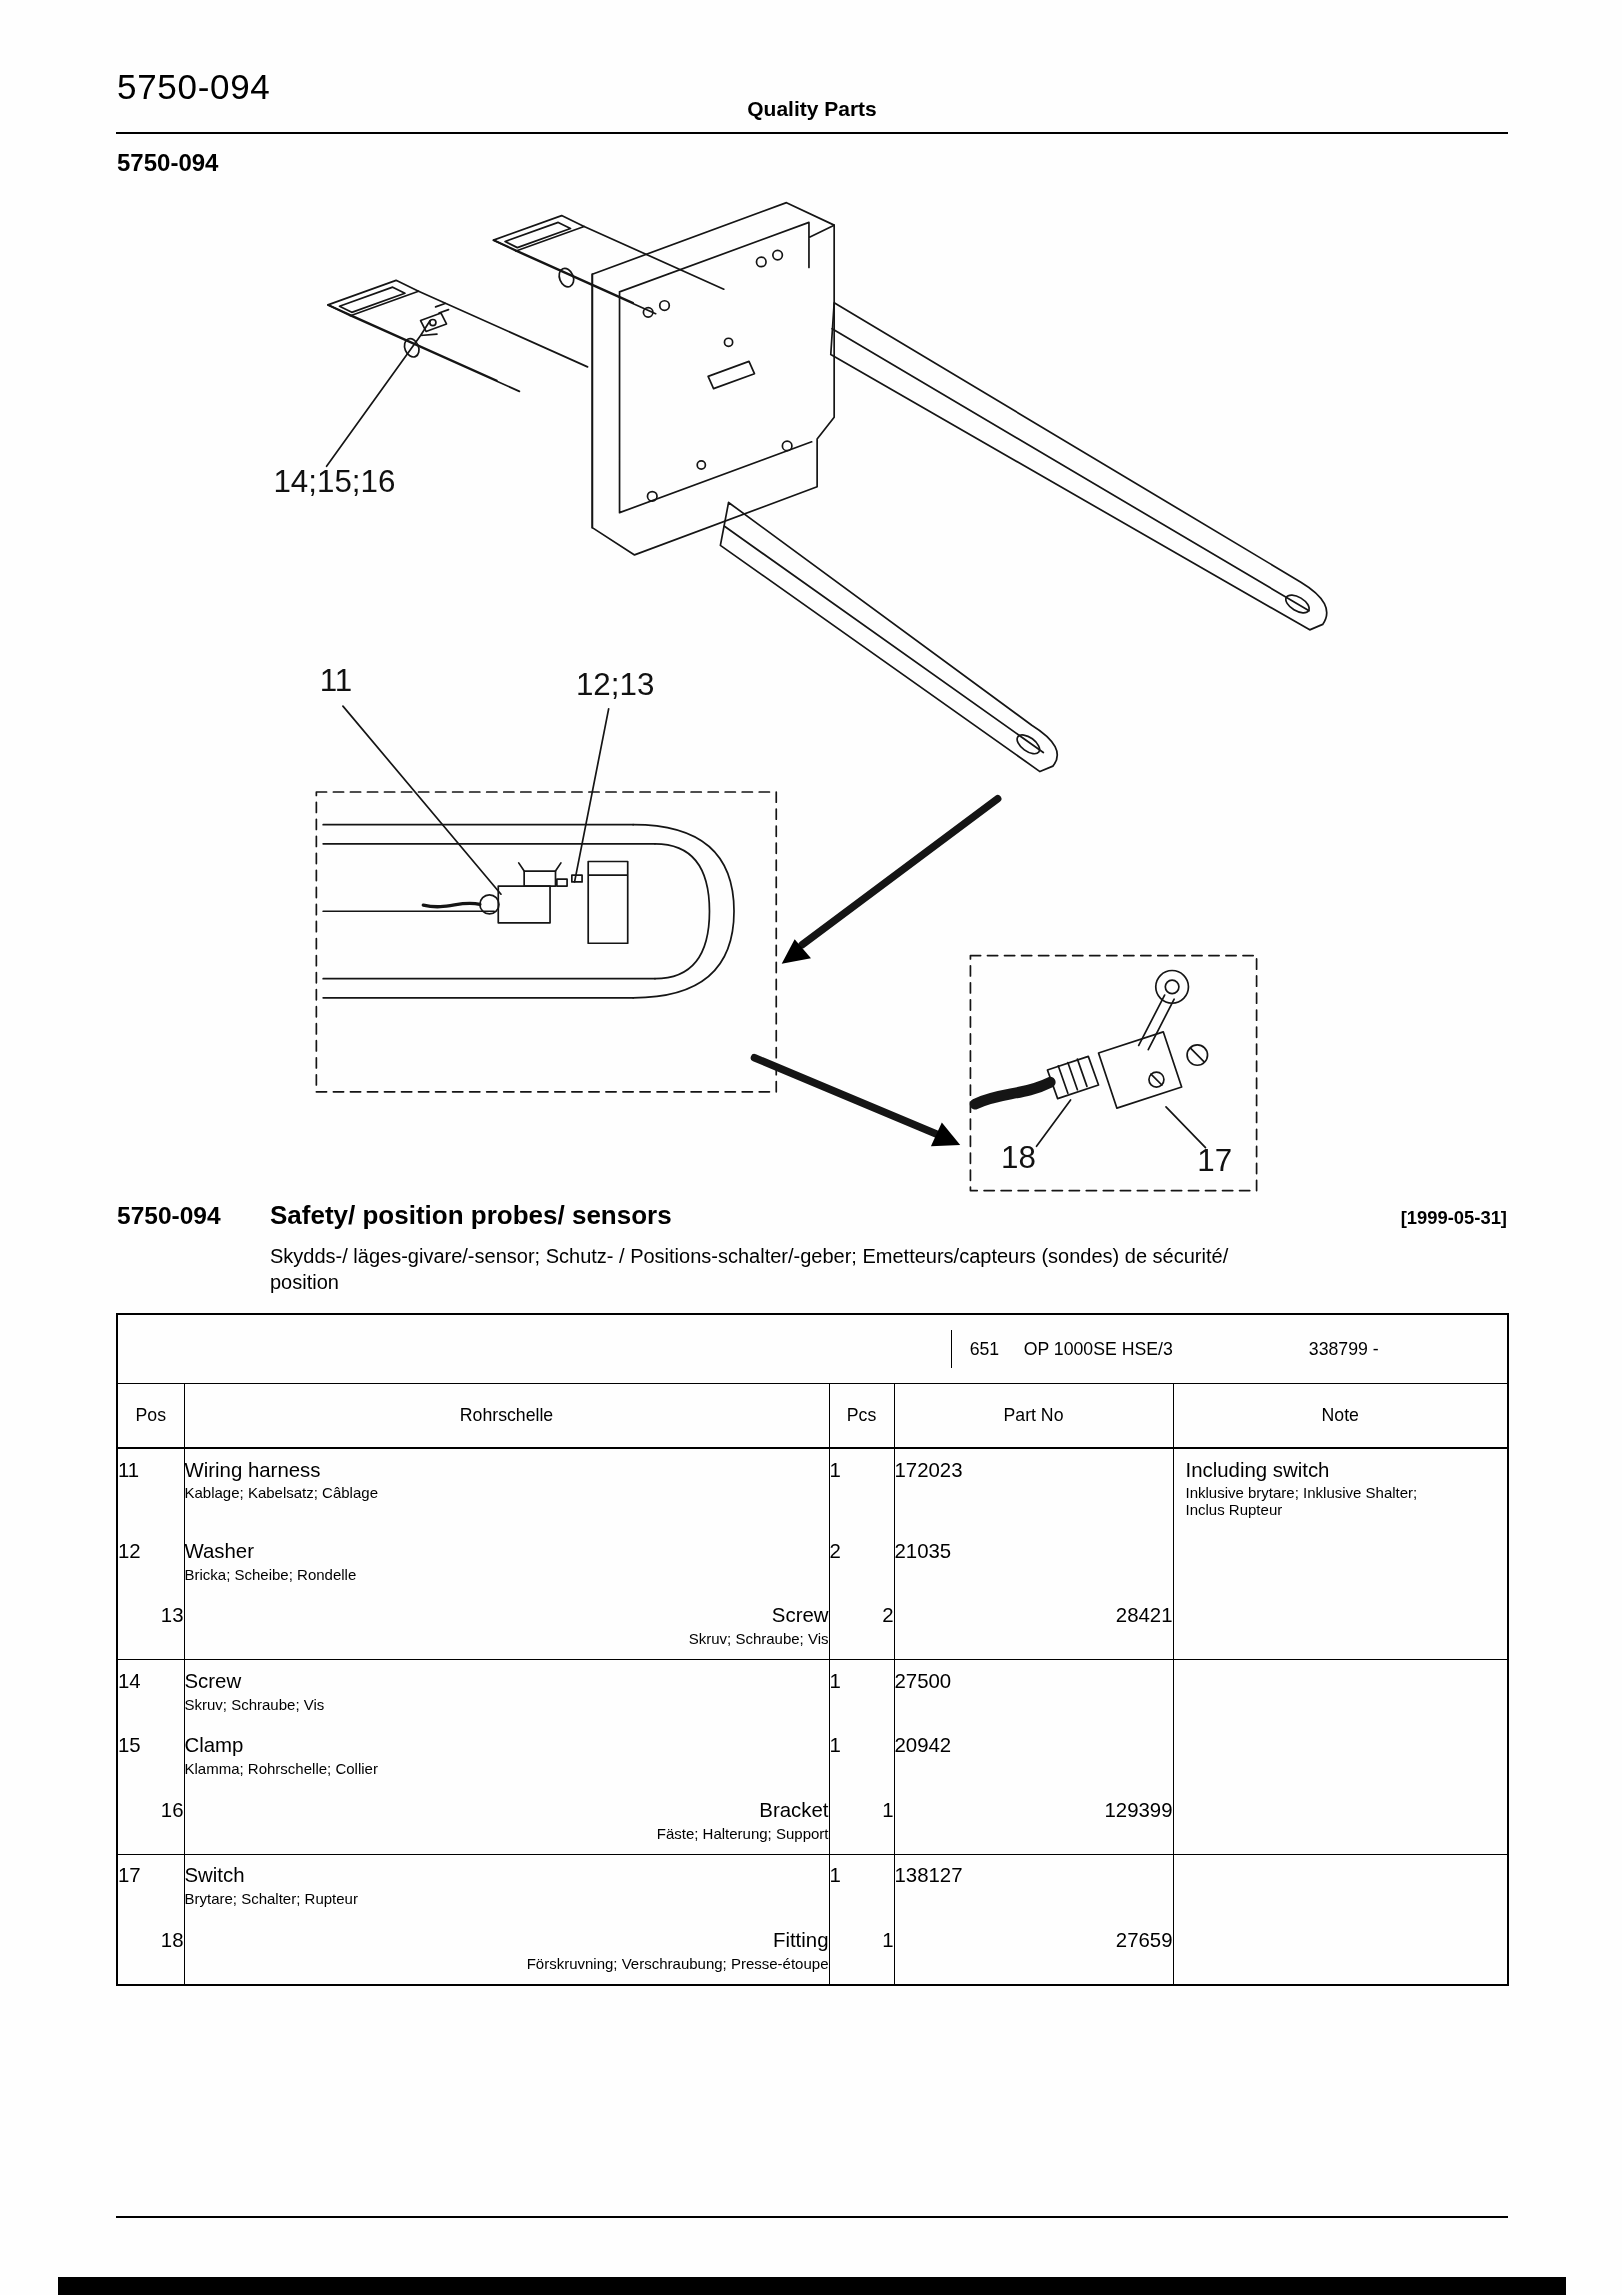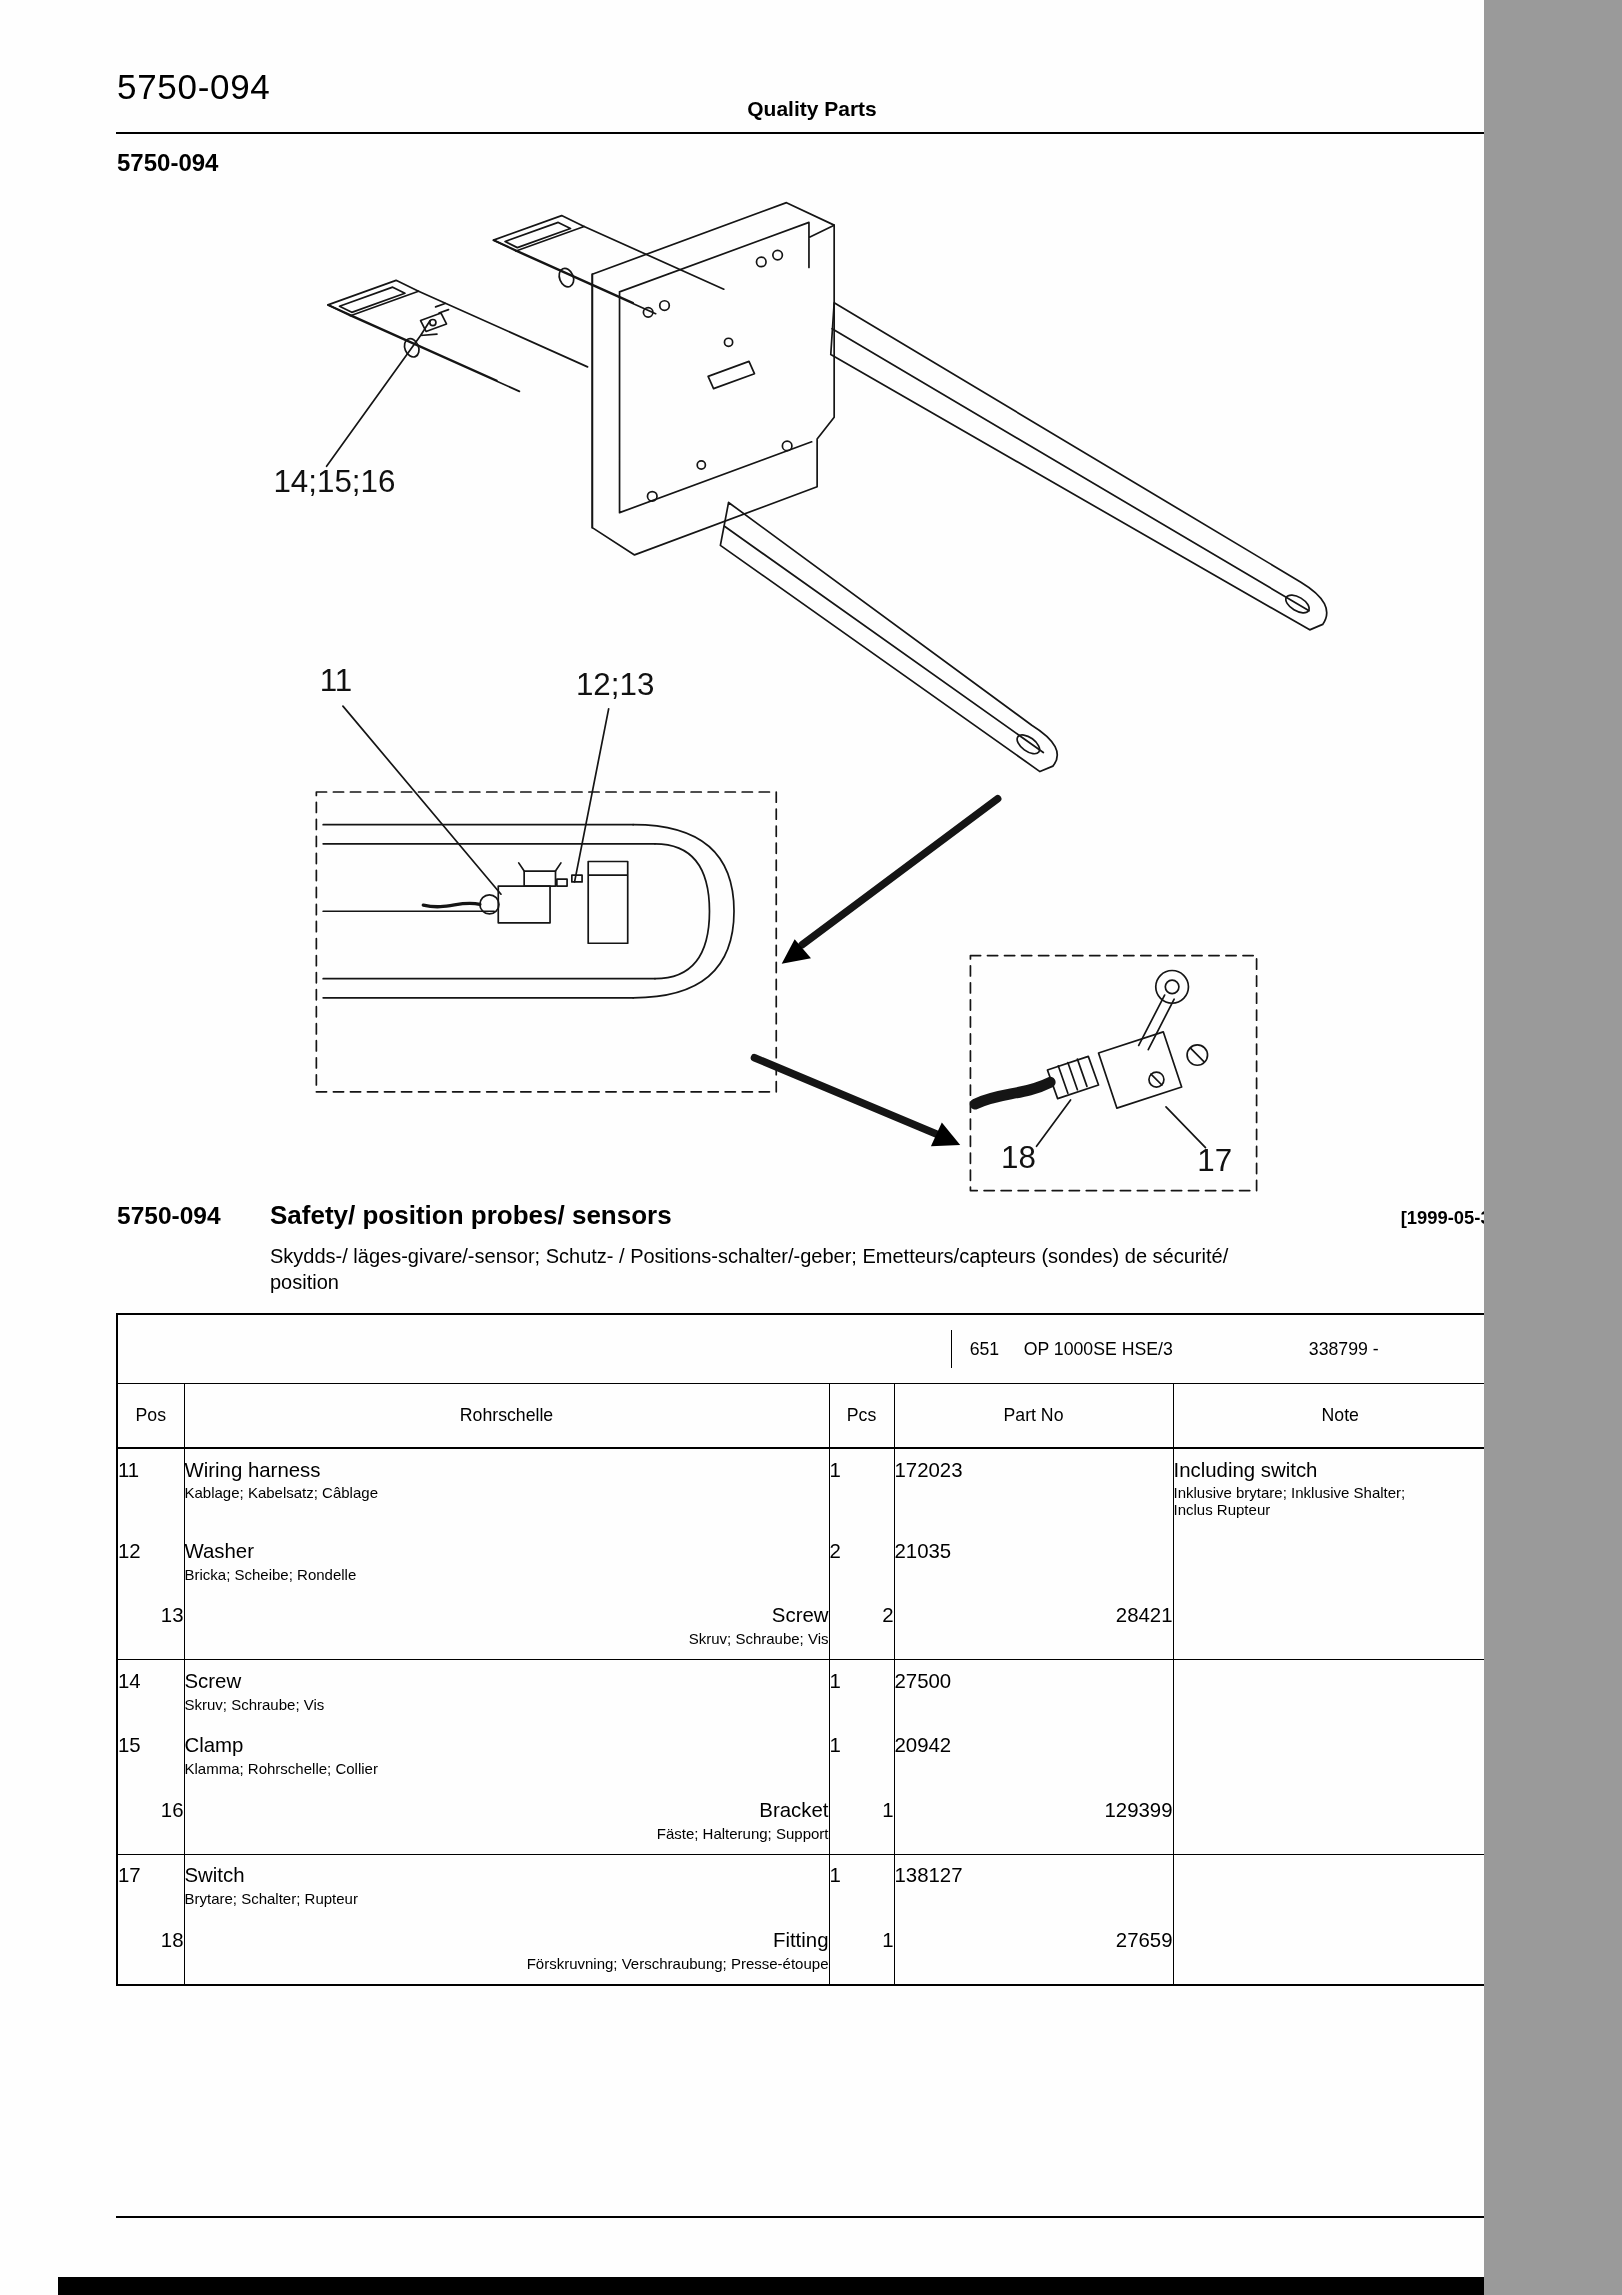--- a/index.html
+++ b/index.html
@@ -1,16 +1,16 @@
 <!DOCTYPE html>
 <html style="font-size:11px"><head>
 <meta charset="utf-8">
 <style>
   html,body{margin:0;padding:0;background:#9a9a9a;}
-  .page{position:relative;width:1484px;height:2295px;background:#fefefe;font-family:"Liberation Sans",sans-serif;color:#000;overflow:hidden;}
+  .page{position:relative;width:1622px;height:2295px;background:#fefefe;font-family:"Liberation Sans",sans-serif;color:#000;overflow:hidden;}
 
   .doc-number{position:absolute;left:117px;top:67px;font-size:35px;letter-spacing:0.7px;}
   .header-center{position:absolute;left:116px;top:97px;width:1392px;text-align:center;font-size:21px;font-weight:bold;}
   .header-rule{position:absolute;left:116px;top:132px;width:1392px;height:2px;background:#000;}
   .figure-number{position:absolute;left:117px;top:149px;font-size:24px;font-weight:bold;}
 
   .figure{position:absolute;left:115px;top:172px;}
   .figure text{font-family:"Liberation Sans",sans-serif;fill:#111;}
 
   .section-row{position:absolute;left:117px;top:1200px;width:1390px;display:flex;align-items:baseline;}
@@ -23,21 +23,21 @@
   .parts-table td,.parts-table th{vertical-align:top;padding:15px;}
   .model-cell{border-bottom:1.4px solid #000;}
   .model-inner{display:flex;height:38px;align-items:stretch;}
   .model-spacer{width:818px;flex:none;border-right:1.4px solid #000;}
   .model-text{display:flex;align-items:center;font-size:17.7px;padding-left:17.7px;}
   .model-name{margin-left:24.5px;}
   .model-serial{margin-left:136px;}
   .col-header-row th{font-size:17.7px;font-weight:normal;text-align:center;border-bottom:2px solid #000;border-right:1.4px solid #000;height:33px;vertical-align:middle;}
   .col-header-row th:last-child{border-right:none;}
   .parts-table tbody td{border-right:1.4px solid #000;padding:9.5px 0 12.3px 0;}
-  .parts-table tbody td:last-child{border-right:none;}
+  .parts-table tbody td:last-child{border-right:none;padding-left:12px;}
   .parts-table tbody tr.group-end td{border-bottom:1.4px solid #000;text-align:right;}
   .parts-table tbody tr:last-child td{border-bottom:none;}
   .cell-main{font-size:20.4px;}
   .cell-sub{font-size:15px;margin-top:2.7px;}
   td.c-pos{padding-left:15px;}
   td.c-desc{padding-left:13.6px;}
   td.c-pcs{padding-left:16.4px;}
   td.c-part{padding-left:13.6px;margin-top:36px;}
   td.c-note{padding-left:13.6px;}
   td.c-note .cell-sub{max-width:239px;}

